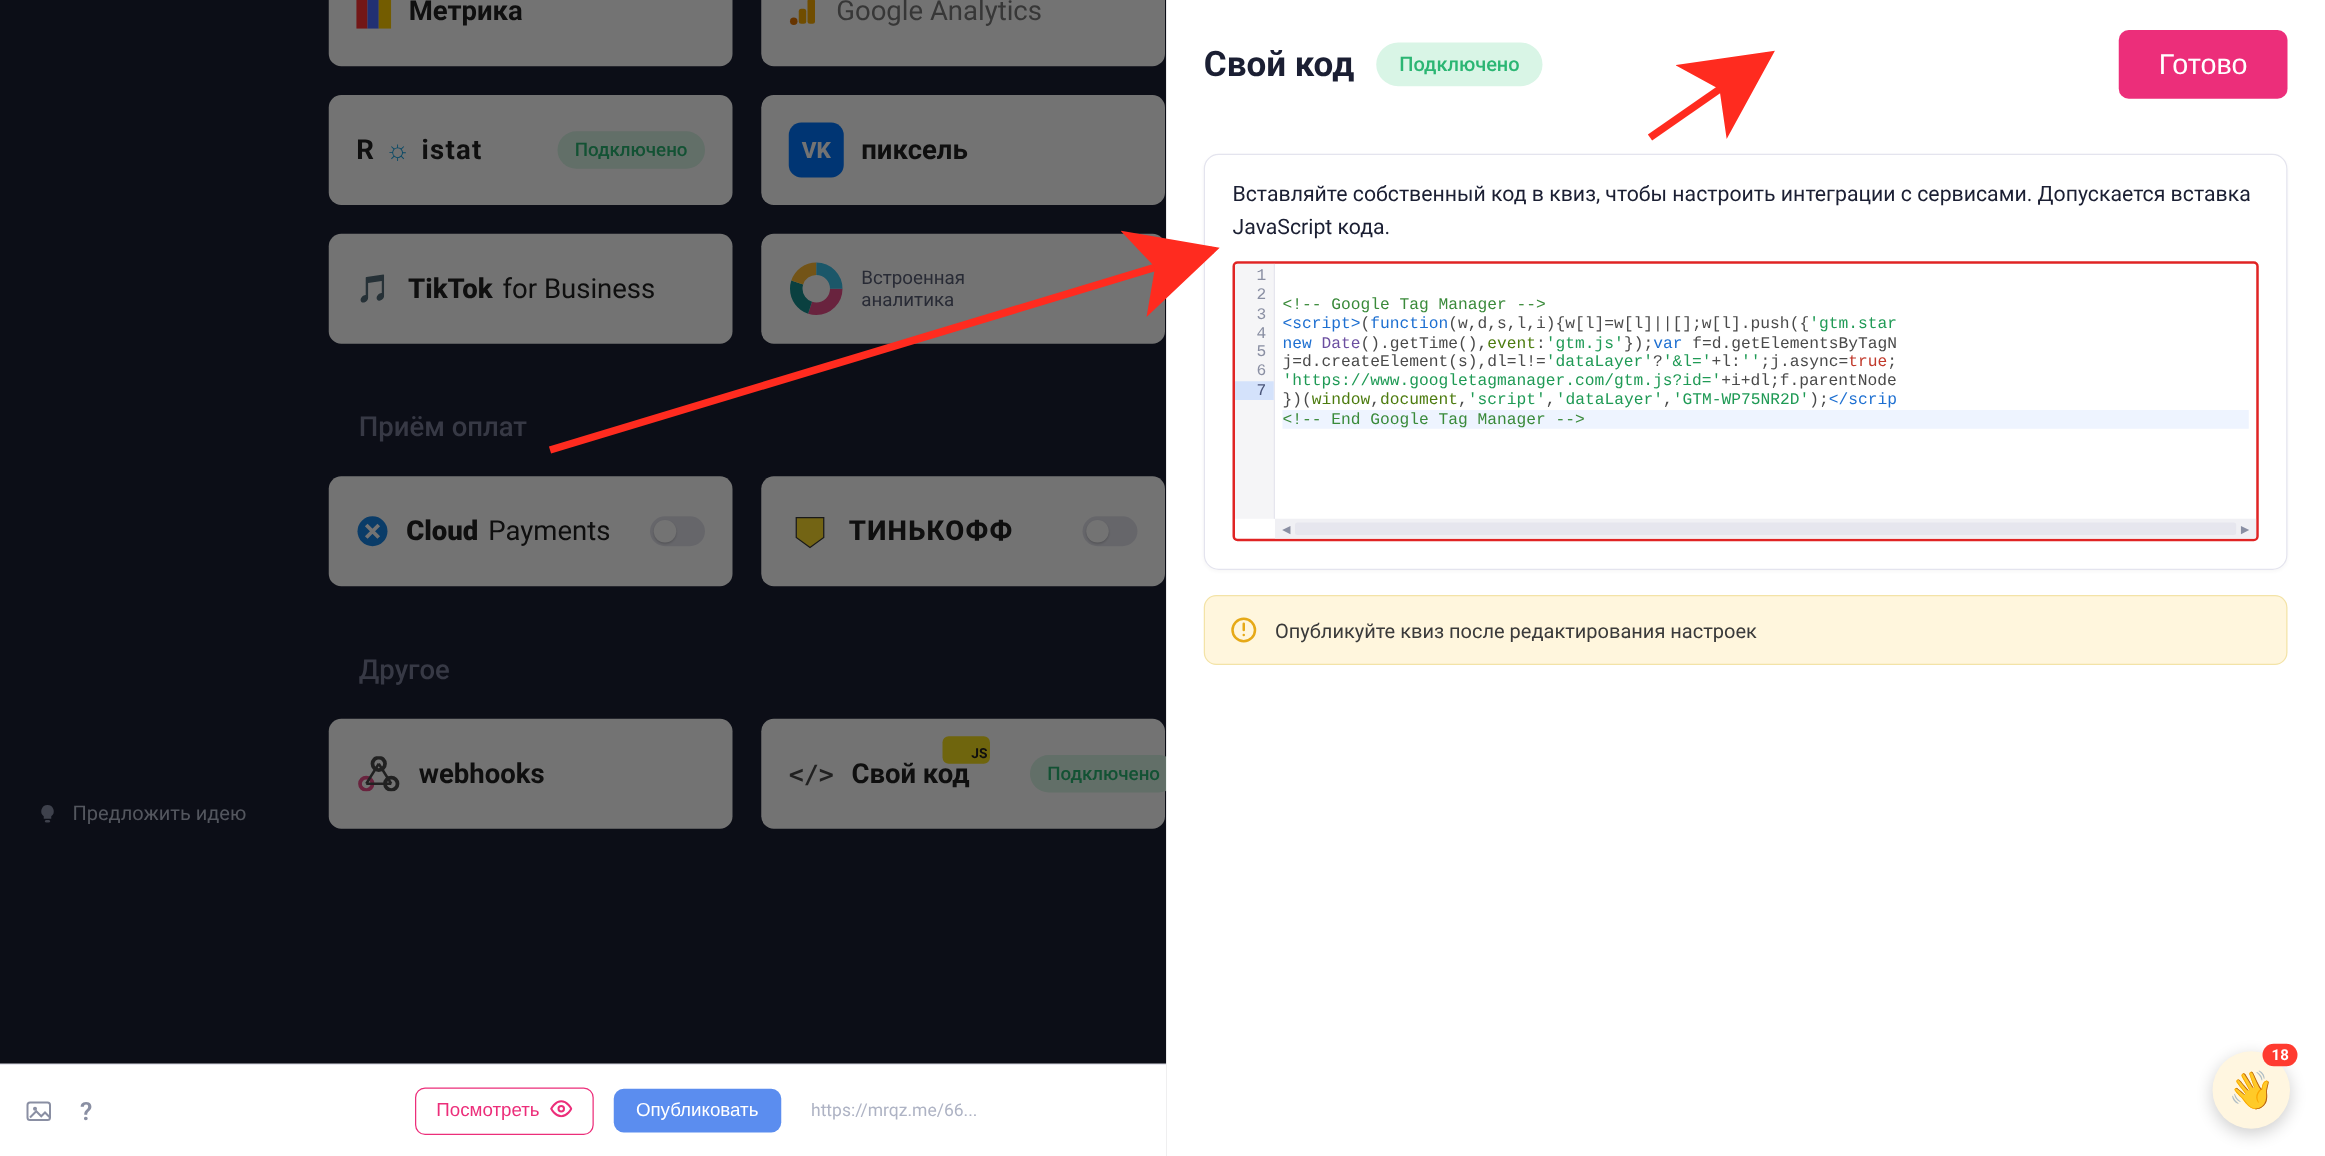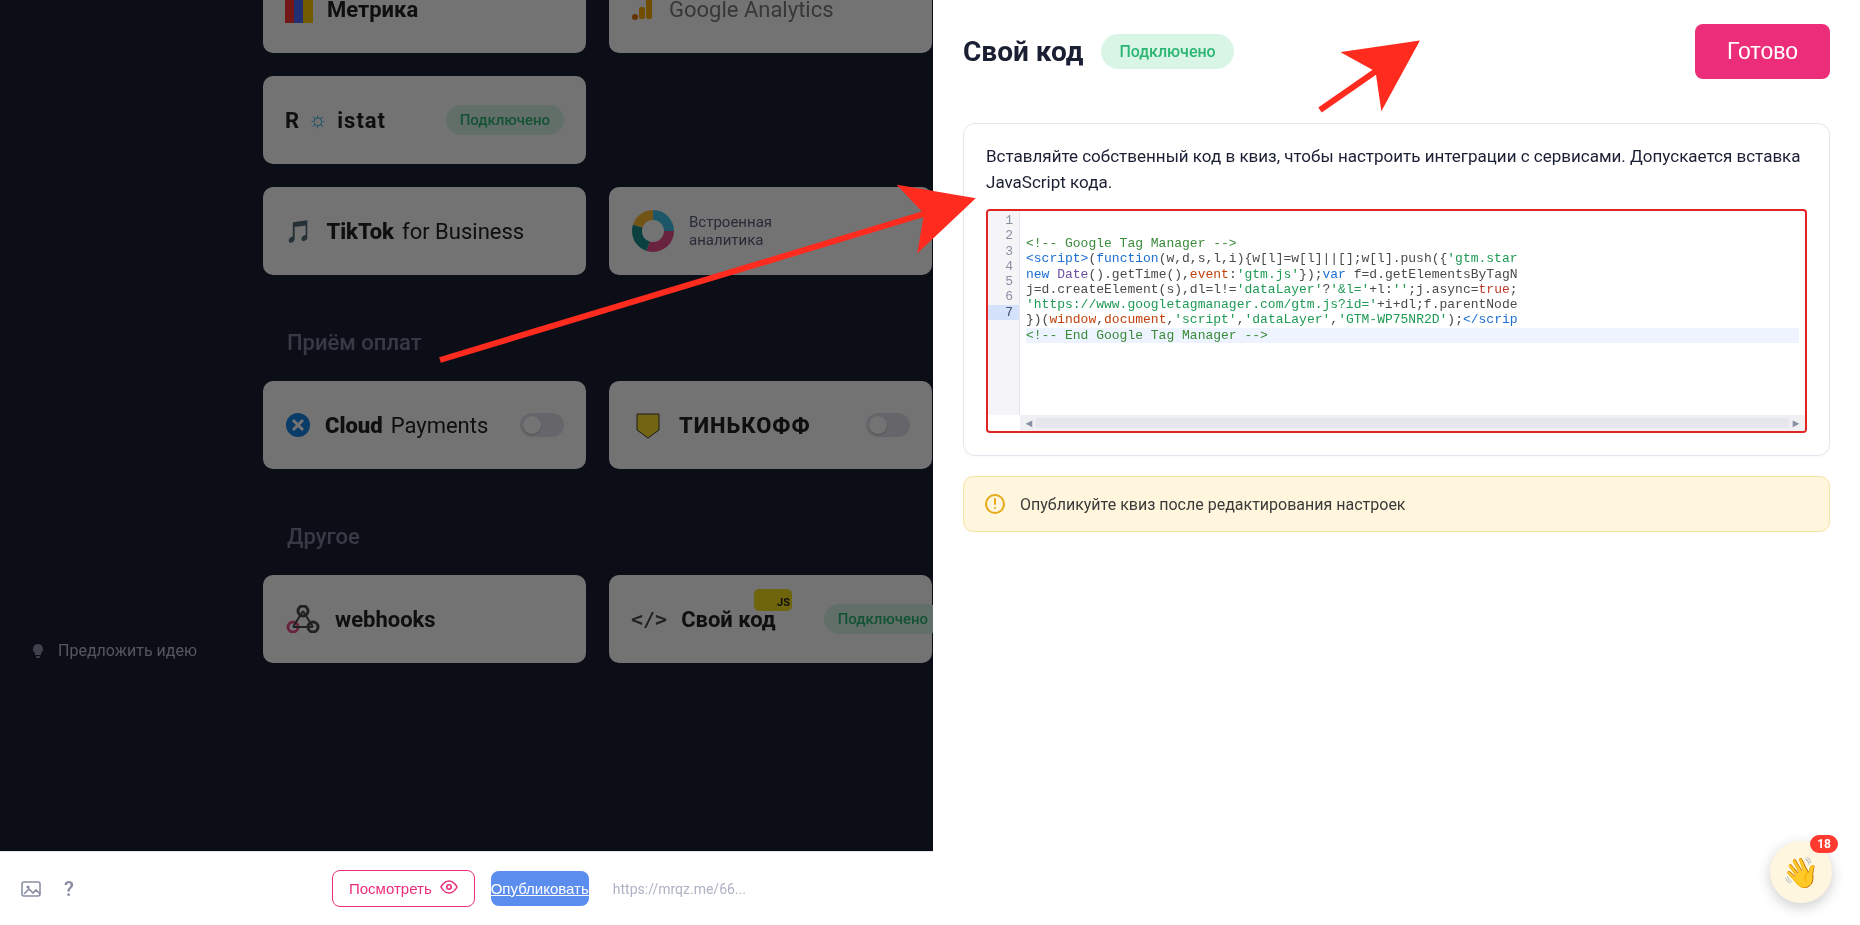--- a/index.html
+++ b/index.html
@@ -43,21 +43,21 @@
     background: #fff; display:flex; align-items:center; padding: 0 20px; gap: 16px;
     border-top: 1px solid #e6e6ef;
   }
   .footer-icon { width:22px; height:22px; color:#8a8fa3; display:flex; align-items:center; justify-content:center;}
   .footer-spacer { flex: 0 0 220px; }
   .btn-outline-pink {
     border: 1.5px solid #ec2e7a; color: #ec2e7a; background: #fff; border-radius: 8px;
     padding: 9px 16px; font-size: 15px; font-weight: 500; display:flex; align-items:center; gap:8px;
   }
   .btn-solid-blue {
-    background: #5b8def; color:#fff; border-radius:8px; padding:9px 0; font-size:15px; font-weight:500; border:none;text-decoration:underline;
+    background: #5b8def; color:#fff; border-radius:8px; padding:9px 18px; font-size:15px; font-weight:500; border:none;
   }
   .footer-url { color:#aeb3c4; font-size:14px; margin-left: 8px;}
   .js-badge { position:absolute; top:14px; right:140px; width:38px; height:22px; background:#f7df1e; border-radius:5px; font-size:11px; font-weight:700; display:flex; align-items:flex-end; justify-content:flex-end; padding:2px; color:#222;}
 
   
   .right-panel {
     position: absolute; left: 933px; top: 0; width: 927px; height: 925px; background: #fff;
     padding: 24px 30px;
   }
   .panel-header { display:flex; align-items:center; gap:18px; margin-bottom: 44px;}
@@ -88,21 +88,21 @@
     font-family: "Courier New", monospace; font-size:13px; line-height:15.3px; white-space:nowrap; overflow:hidden;margin-top:23px;
   }
   .code-body .row { height:15.3px; }
   .code-body .active-row { background:#eef4ff; }
   .t-comment { color:#3a8a3a; }
   .t-tag { color:#1d6fd1; }
   .t-kw { color:#1d6fd1; }
   .t-fn { color:#6b4ea0; }
   .t-str { color:#1f9a55; }
   .t-pl { color:#4a4a4a; }
-  .t-id { color:#c2410c; }
+  .t-id { color:#4d7c0f; }
   .t-bool { color:#c0392b; }
   .hscroll {
     position:absolute; left:32px; right:0; bottom:0; height:16px; background:#f0f0f4;
     display:flex; align-items:center; padding:0 2px;
   }
   .hscroll .arrow { width:14px; text-align:center; color:#8a8fa3; font-size:11px;}
   .hscroll .track { flex:1; height:10px; background:#e6e6ee; border-radius:2px; position:relative;}
   .alert-warn {
     margin-top: 20px; background:#fff6dd; border:1px solid #f3e3a7; border-radius:10px;
     padding: 16px 20px; display:flex; align-items:center; gap:14px; color:#3a3a3a; font-size:16px;
@@ -162,20 +162,24 @@
             </svg>
         </span>
         <span class="logo" style="color:#7b7b7b; font-weight:400;">Google Analytics</span>
       </div>
     </div>
 
     <div class="cards-row">
       <div class="card">
         <span class="logo" style="letter-spacing:1px;">R<span style="color:#17a2e0;">☼</span>istat</span>
         <span class="badge-connected">Подключено</span>
+      </div>
+      <div class="card">
+        <span class="ic-vk">VK</span>
+        <span class="logo">пиксель</span>
       </div>
     </div>
 
     <div class="cards-row">
       <div class="card">
         <span style="font-size:22px;">🎵</span>
         <span class="logo">
           <span class="ic-tt">TikTok</span>
             <span style="font-weight:400;"> for Business</span>
         </span>

